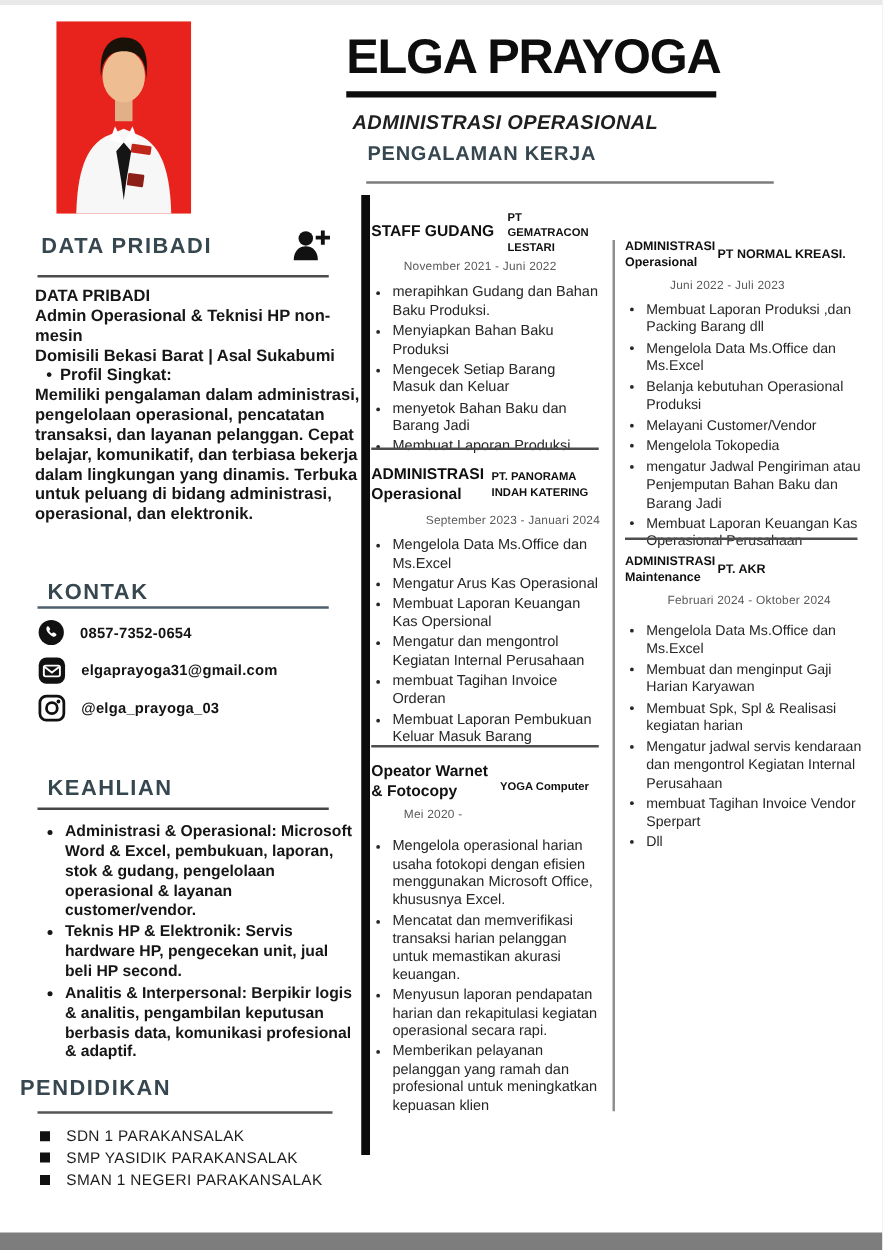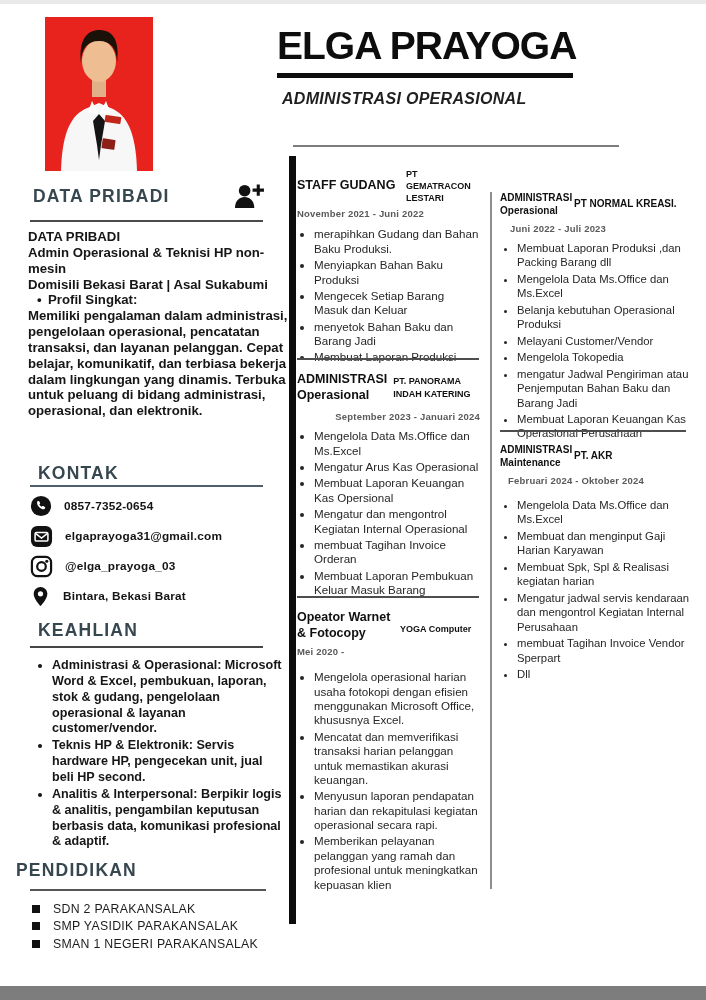--- a/index.html
+++ b/index.html
@@ -66,21 +66,21 @@
   .edu-text { font-size:12.3px; font-weight:500; color:#1c1c1c; letter-spacing:0.3px; white-space:nowrap; }
 
   
   .vbar-black { position:absolute; left:289px; top:152px; width:7px; height:768px; background:#0c0c0c; }
   .vline-gray { position:absolute; left:490px; top:188px; width:2px; height:697px; background:#8e8e8e; }
 
   .xentry { position:absolute; width:183px; }
   .xhead { display:flex; justify-content:space-between; gap:6px; }
   .xtitle { font-size:12.5px; font-weight:bold; color:#101010; line-height:1.25; }
   .xcompany { font-size:9px; font-weight:bold; color:#101010; line-height:1.35; flex:0 0 auto; }
-  .xdate { font-size:9.5px; font-weight:bold; color:#595959; letter-spacing:0.2px; }
+  .xdate { font-size:9.5px; font-weight:normal; color:#595959; letter-spacing:0.2px;padding-left:26px; }
   .xbullets { padding-left:17px; font-size:11.6px; color:#262626; line-height:1.24; }
   .xbullets li { margin-bottom:2px; }
 
   #e1 { left:297px; top:164px; }
   #e1 .xhead { align-items:center; }
   #e1 .xcompany { width:74px; }
   #e1 .xdate { margin-top:4px; }
   #e1 .xbullets { margin-top:8px; }
 
   #e2 { left:297px; top:368px; }
@@ -129,20 +129,21 @@
       <ellipse cx="54" cy="44" rx="17" ry="21" fill="#eebd92"></ellipse>
       <path d="M36 46 C33 18 46 13 54 13 C67 13 75 22 72 46 C72 32 66 24 54 24 C42 24 36 32 36 46 Z" fill="#1a1208"></path>
       <rect x="60" y="99" width="16" height="7" rx="1" fill="#c1261b" transform="rotate(8 68 102)"></rect>
       <rect x="57" y="122" width="13" height="10" rx="1" fill="#8c2018" transform="rotate(8 63 127)"></rect>
     </svg>
   </div>
 
   <div class="name-title">ELGA PRAYOGA</div>
   <div class="name-underline"></div>
   <div class="subtitle">ADMINISTRASI OPERASIONAL</div>
+  <div class="exp-title">PENGALAMAN KERJA</div>
   <div class="exp-rule"></div>
 
   <div class="dp-head">
     <span class="section-title">DATA  PRIBADI</span>
     <svg viewBox="0 0 34 30" width="33" height="29">
       <circle cx="13" cy="9" r="6" fill="#111"></circle>
       <path d="M3 27 C3 19 8 15.5 13 15.5 C18 15.5 23 19 23 27 Z" fill="#111"></path>
       <path d="M25.5 2.5 h3.2 v4.3 h4.3 v3.2 h-4.3 v4.3 h-3.2 v-4.3 h-4.3 v-3.2 h4.3 Z" fill="#111"></path>
     </svg>
   </div>
@@ -175,43 +176,36 @@
       <span class="contact-text">elgaprayoga31@gmail.com</span>
     </div>
     <div class="contact-row">
       <svg viewBox="0 0 24 24" width="23" height="23">
         <rect x="2" y="2" width="20" height="20" rx="5.5" fill="none" stroke="#111" stroke-width="2.3"></rect>
         <circle cx="12" cy="12" r="4.5" fill="none" stroke="#111" stroke-width="2.3"></circle>
         <circle cx="17.5" cy="6.5" r="1.6" fill="#111"></circle>
       </svg>
       <span class="contact-text">@elga_prayoga_03</span>
     </div>
-    <div class="contact-row">
-      <svg viewBox="0 0 24 24" width="21" height="21">
-        <path d="M12 1.2c-4.3 0-7.8 3.5-7.8 7.8 0 5.8 7.8 13.8 7.8 13.8s7.8-8 7.8-13.8C19.8 4.7 16.3 1.2 12 1.2z" fill="#111"></path>
-        <circle cx="12" cy="8.9" r="3" fill="#fff"></circle>
-      </svg>
-      <span class="contact-text">Bintara, Bekasi Barat</span>
-    </div>
   </div>
 
   <div class="section-title keahlian-title">KEAHLIAN</div>
   <div class="rule" id="rule-keahlian"></div>
   <ul class="skills">
     <li>Administrasi &amp; Operasional: Microsoft Word &amp; Excel, pembukuan, laporan, stok &amp; gudang, pengelolaan operasional &amp; layanan customer/vendor.</li>
     <li>Teknis HP &amp; Elektronik: Servis hardware HP, pengecekan unit, jual beli HP second.</li>
     <li>Analitis &amp; Interpersonal: Berpikir logis &amp; analitis, pengambilan keputusan berbasis data, komunikasi profesional &amp; adaptif.</li>
   </ul>
 
   <div class="section-title pendidikan-title">PENDIDIKAN</div>
   <div class="rule" id="rule-pendidikan"></div>
   <div class="education">
     <div class="edu-row">
       <span class="edu-square"></span>
-      <span class="edu-text">SDN 2 PARAKANSALAK</span>
+      <span class="edu-text">SDN 1 PARAKANSALAK</span>
     </div>
     <div class="edu-row">
       <span class="edu-square"></span>
       <span class="edu-text">SMP YASIDIK PARAKANSALAK</span>
     </div>
     <div class="edu-row">
       <span class="edu-square"></span>
       <span class="edu-text">SMAN 1 NEGERI PARAKANSALAK</span>
     </div>
   </div>
@@ -238,21 +232,21 @@
   <div class="xentry" id="e2">
     <div class="xhead">
       <div class="xtitle">ADMINISTRASI Operasional</div>
       <div class="xcompany">PT. PANORAMA INDAH KATERING</div>
     </div>
     <div class="xdate">September 2023 - Januari 2024</div>
     <ul class="xbullets">
       <li>Mengelola Data Ms.Office dan Ms.Excel</li>
       <li>Mengatur Arus Kas Operasional</li>
       <li>Membuat Laporan Keuangan Kas Opersional</li>
-      <li>Mengatur dan mengontrol Kegiatan Internal Operasional</li>
+      <li>Mengatur dan mengontrol Kegiatan Internal Perusahaan</li>
       <li>membuat Tagihan Invoice Orderan</li>
       <li>Membuat Laporan Pembukuan Keluar Masuk Barang</li>
     </ul>
   </div>
   <div class="xrule" id="xr2"></div>
 
   <div class="xentry" id="e3">
     <div class="xhead">
       <div class="xtitle">Opeator Warnet &amp; Fotocopy</div>
       <div class="xcompany">YOGA Computer</div>

